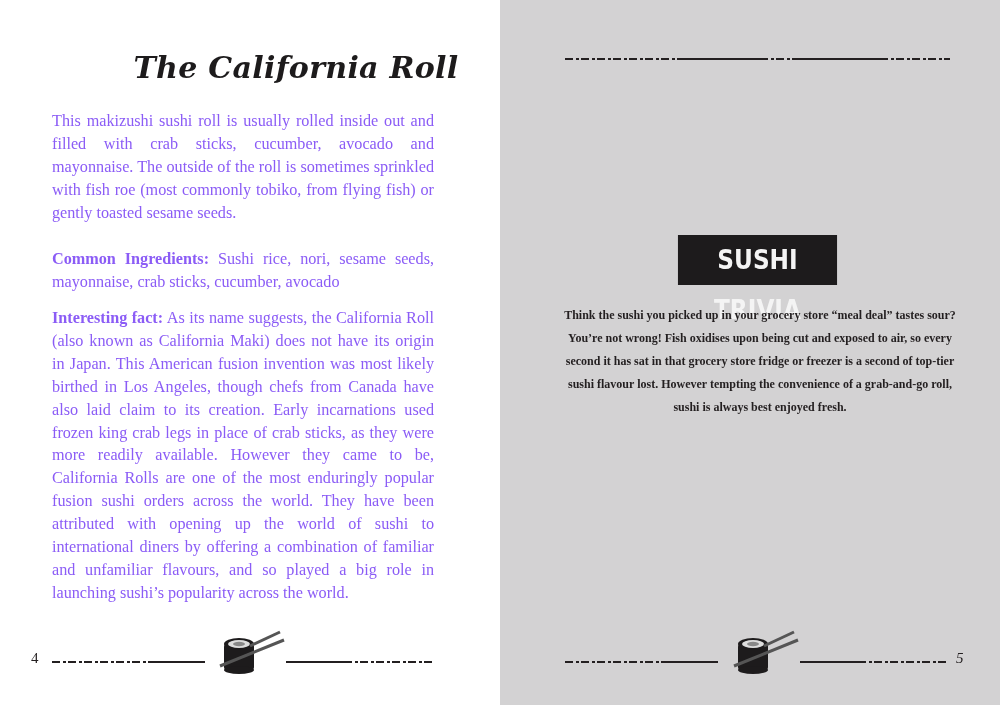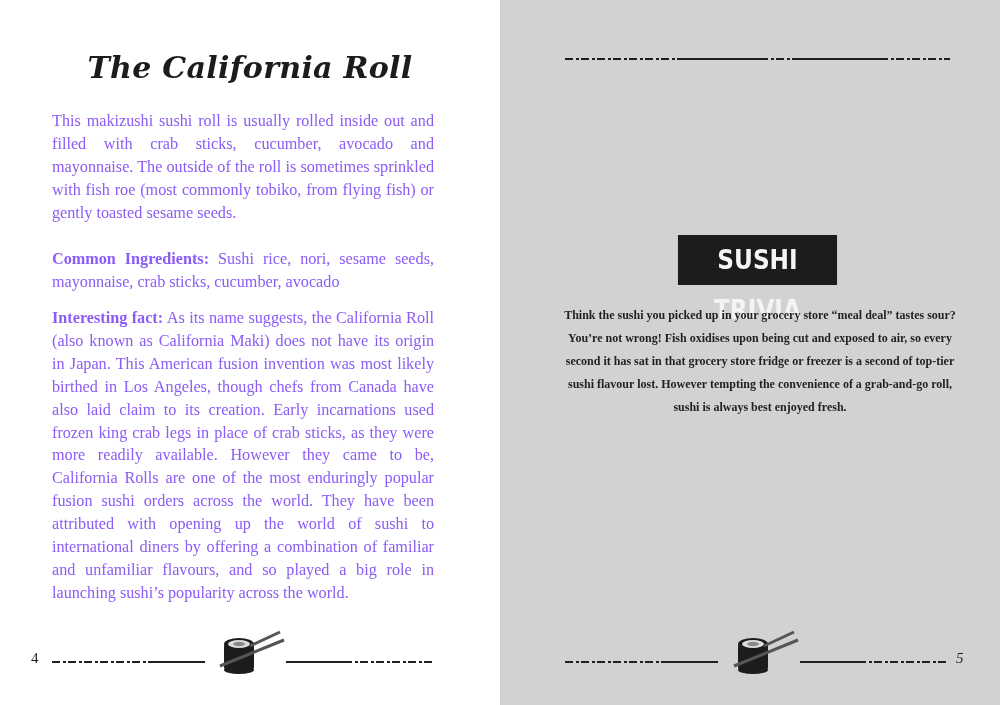--- a/index.html
+++ b/index.html
@@ -1,20 +1,20 @@
 <!DOCTYPE html>
 <html><head>
 <meta charset="utf-8">
 <style>
   html, body { margin:0; padding:0; }
   body { width:1000px; height:705px; position:relative; overflow:hidden; background:#fff; font-family:"Liberation Serif", serif; color:#231f20; }
   .page { position:absolute; top:0; height:705px; }
   .left { left:0; width:500px; background:#fff; }
   .right { left:500px; width:500px; background:#d3d2d3; }
-  .title { position:absolute; left:0; width:500px; top:50px; text-align:center; font-family:"DejaVu Serif", serif; font-style:italic; font-weight:bold; font-size:30px; color:#1d1b1c; letter-spacing:0.3px; }
+  .title { position:absolute; left:0; width:500px; top:50px; text-align:center; font-family:"DejaVu Serif", serif; font-style:italic; font-weight:bold; font-size:30px; color:#1d1b1c; letter-spacing:0.3px;padding-left:46px; }
   .body-text { position:absolute; left:52px; width:382px; font-size:16.2px; line-height:22.9px; text-align:justify; color:#8b5cf6; }
   .p1 { top:110px; }
   .p2 { top:248px; }
   .p3 { top:307px; }
   .p-last { text-align-last:left; }
   b { font-weight:bold; }
   .pagenum { position:absolute; top:650px; font-size:15px; color:#231f20; }
   .rule { position:absolute; height:2px; background:#231f20; top:661px; }
   .rule.dash { background:repeating-linear-gradient(90deg,#231f20 0 8px,transparent 8px 11px,#231f20 11px 14px,transparent 14px 16px); }
   .sushi { position:absolute; top:626px; width:70px; height:50px; }

